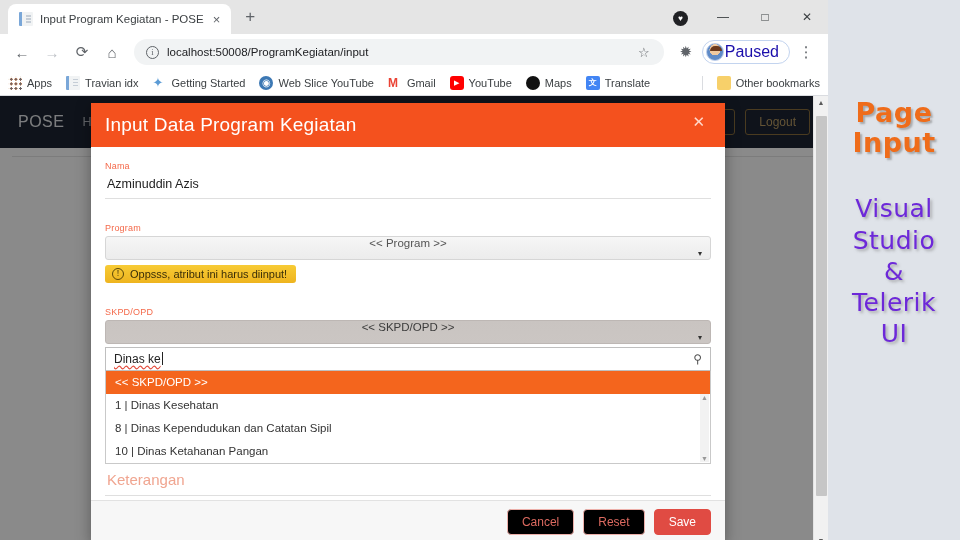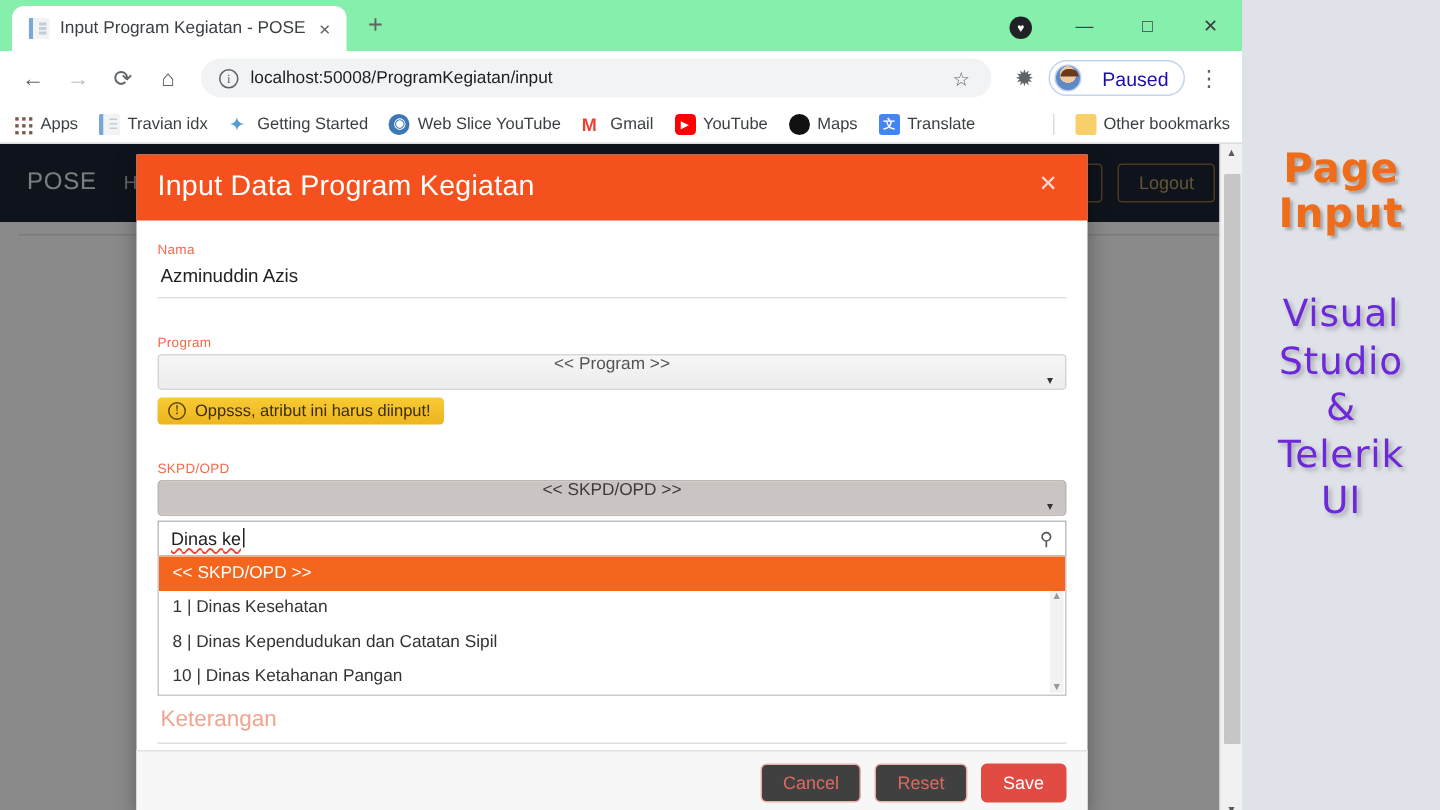--- a/index.html
+++ b/index.html
@@ -11,21 +11,21 @@
   #root { position: relative; width: 960px; height: 540px; }
 
   
   #browser {
     position: absolute; left: 0; top: 0; width: 828px; height: 540px;
     background: #ffffff; overflow: hidden;
   }
 
   
   .tabstrip {
-    position: relative; height: 34px; background: #86efac;
+    position: relative; height: 34px; background: #e5e5e5;
     display: flex; align-items: flex-end; padding-left: 8px;
   }
   .tab {
     display: flex; align-items: center; gap: 7px;
     height: 30px; padding: 0 9px 0 11px; min-width: 190px;
     background: #ffffff; border-radius: 8px 8px 0 0;
     font-size: 11.5px; color: #3c4043; white-space: nowrap;
   }
   .tab-favicon {
     width: 14px; height: 14px; flex: 0 0 14px; position: relative;
@@ -72,23 +72,23 @@
     display: flex; align-items: center; gap: 8px; padding: 0 12px; margin: 0 6px;
     font-size: 11.5px; color: #202124;
   }
   .omni-info {
     width: 13px; height: 13px; border: 1.2px solid #5f6368; border-radius: 50%;
     display: flex; align-items: center; justify-content: center;
     font-size: 8.5px; color: #5f6368; flex: 0 0 13px; font-family: "Liberation Serif", serif;
   }
   .omni-url { flex: 1 1 auto; white-space: nowrap; overflow: hidden; }
   .paused-chip {
-    display: flex; align-items: center; gap: 14px; height: 24px;
+    display: flex; align-items: center; gap: 1px; height: 24px;
     border: 1px solid #c3d4ef; border-radius: 12px; padding: 0 10px 0 3px;
-    font-size: 13px; color: #1a0dab; background: #fff;
+    font-size: 16px; color: #1a0dab; background: #fff;
   }
   .paused-av {
     width: 18px; height: 18px; border-radius: 50%;
     background: radial-gradient(circle at 50% 36%, #f0c9a0 0 42%, transparent 43%),
                 linear-gradient(#5e8ac7,#5e8ac7);
     border: 1px solid #b9cbe8;
     position: relative; overflow: hidden;
   }
   .paused-av::after {
     content: ""; position: absolute; left: 3px; top: 1.5px; width: 12px; height: 5px;
@@ -236,21 +236,21 @@
     justify-content: space-between; align-items: center;
   }
   .dd-scroll span { font-size: 7px; color: #999; line-height: 7px; }
   .modal-foot {
     height: 56px; background: #f7f7f7; border-top: 1px solid #e2e2e2;
     display: flex; align-items: center; justify-content: flex-end;
     gap: 9px; padding: 0 14px;
   }
   .btn {
     border-radius: 4px; padding: 5px 14px; font-size: 12px;
-    font-family: "Liberation Sans", sans-serif; background: #404040;
+    font-family: "Liberation Sans", sans-serif; background: #000000;
     border: 1px solid #ecafa9; color: #dc6a60;
   }
   .btn.primary { background: #e04b43; border-color: #e04b43; color: #fff; }
 
   
   .pg-scroll {
     position: absolute; right: 0; top: 86px; width: 15px; height: 454px;
     background: #f1f1f1; border-left: 1px solid #e4e4e4;
     display: flex; flex-direction: column; align-items: center;
   }

